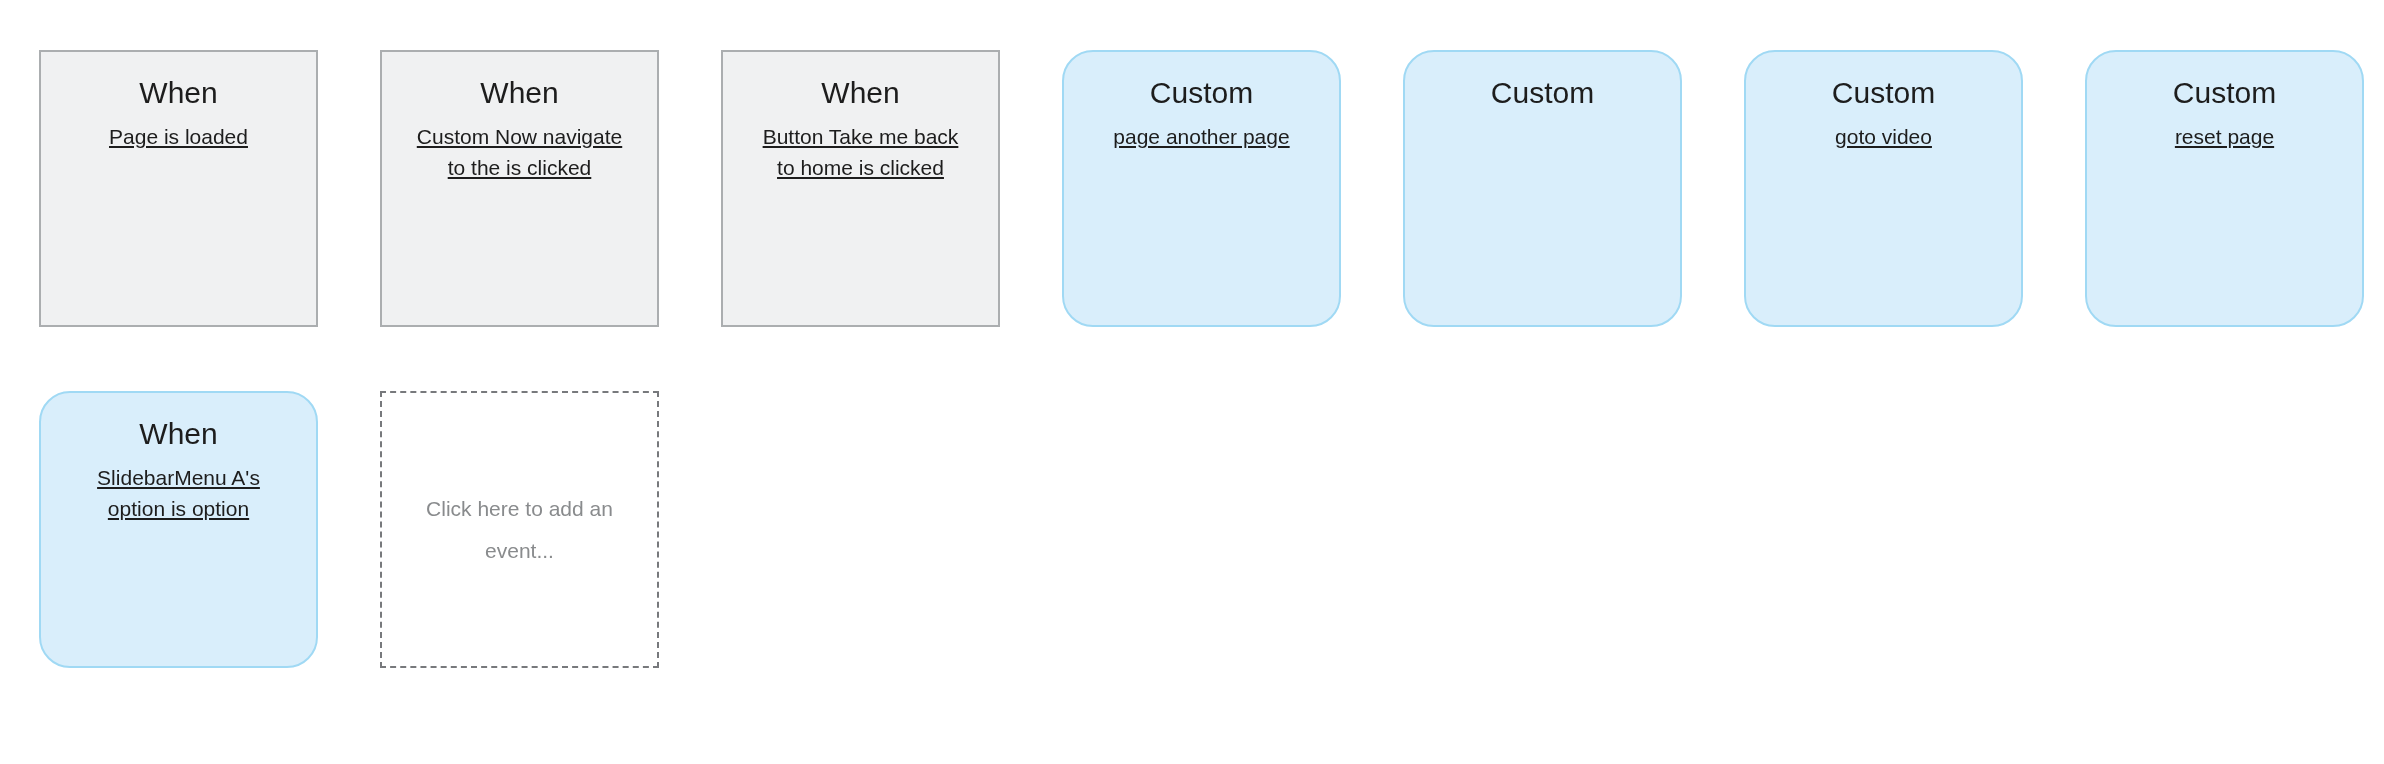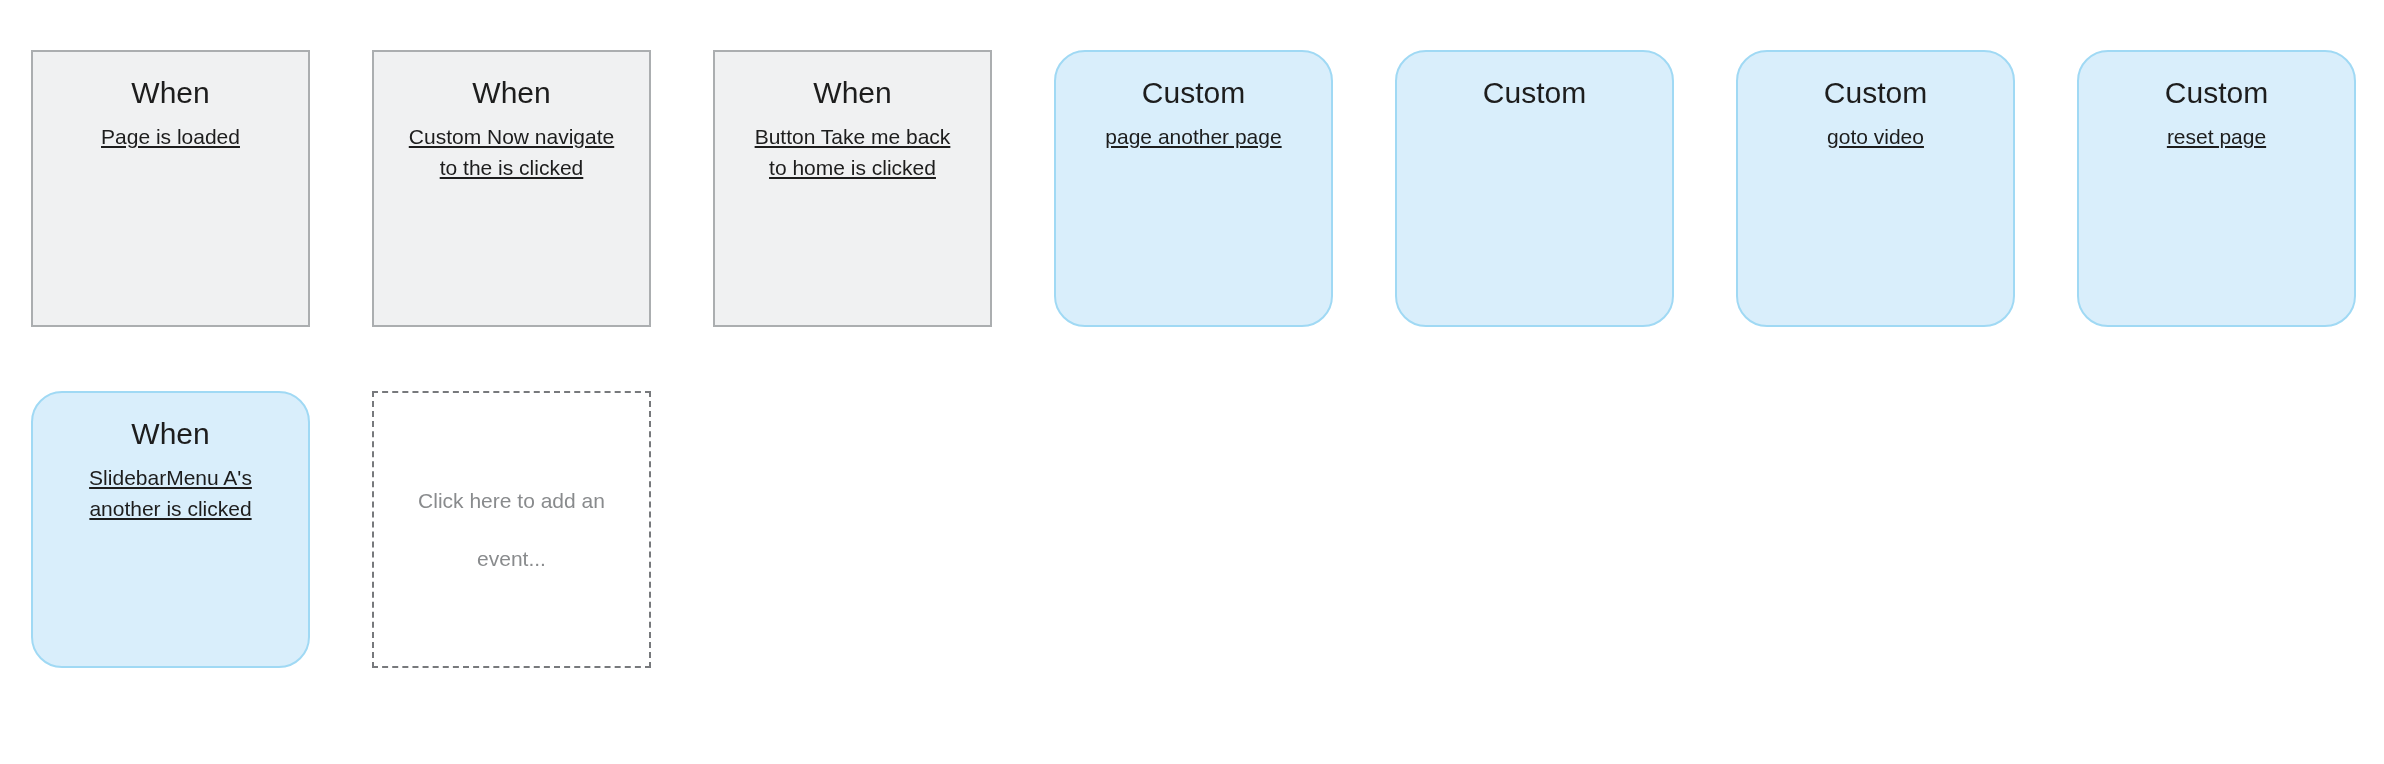--- a/index.html
+++ b/index.html
@@ -12,20 +12,21 @@
     overflow: hidden;
   }
 
   .board {
     padding: 50px 0 0 31px;
   }
 
   .row {
     display: flex;
     gap: 62px;
+    margin-left: 8px;
   }
 
   .row + .row {
     margin-top: 64px;
   }
 
   .card {
     width: 279px;
     height: 277px;
     border: 2px solid transparent;
@@ -67,21 +68,21 @@
     border: 2px dashed var(--add-tile-border, #77797c);
     display: flex;
     align-items: center;
     justify-content: center;
   }
 
   .add-tile-label {
     padding: 0 32px;
     text-align: center;
     font-size: 21px;
-    line-height: 58px;
+    line-height: 42px;
     color: var(--add-tile-text, #898b8d);
   }
 </style>
 </head>
 <body>
 
 <div class="board">
 
   <div class="row">
 
@@ -118,21 +119,21 @@
       <div class="card-title">Custom</div>
       <div class="card-subtitle">reset page</div>
     </div>
 
   </div>
 
   <div class="row">
 
     <div class="card highlight">
       <div class="card-title">When</div>
-      <div class="card-subtitle">SlidebarMenu A's another is clicked</div>
+      <div class="card-subtitle">SlidebarMenu A's option is option</div>
     </div>
 
     <div class="card add-tile">
       <div class="add-tile-label">Click here to add an event...</div>
     </div>
 
   </div>
 
 </div>
 

